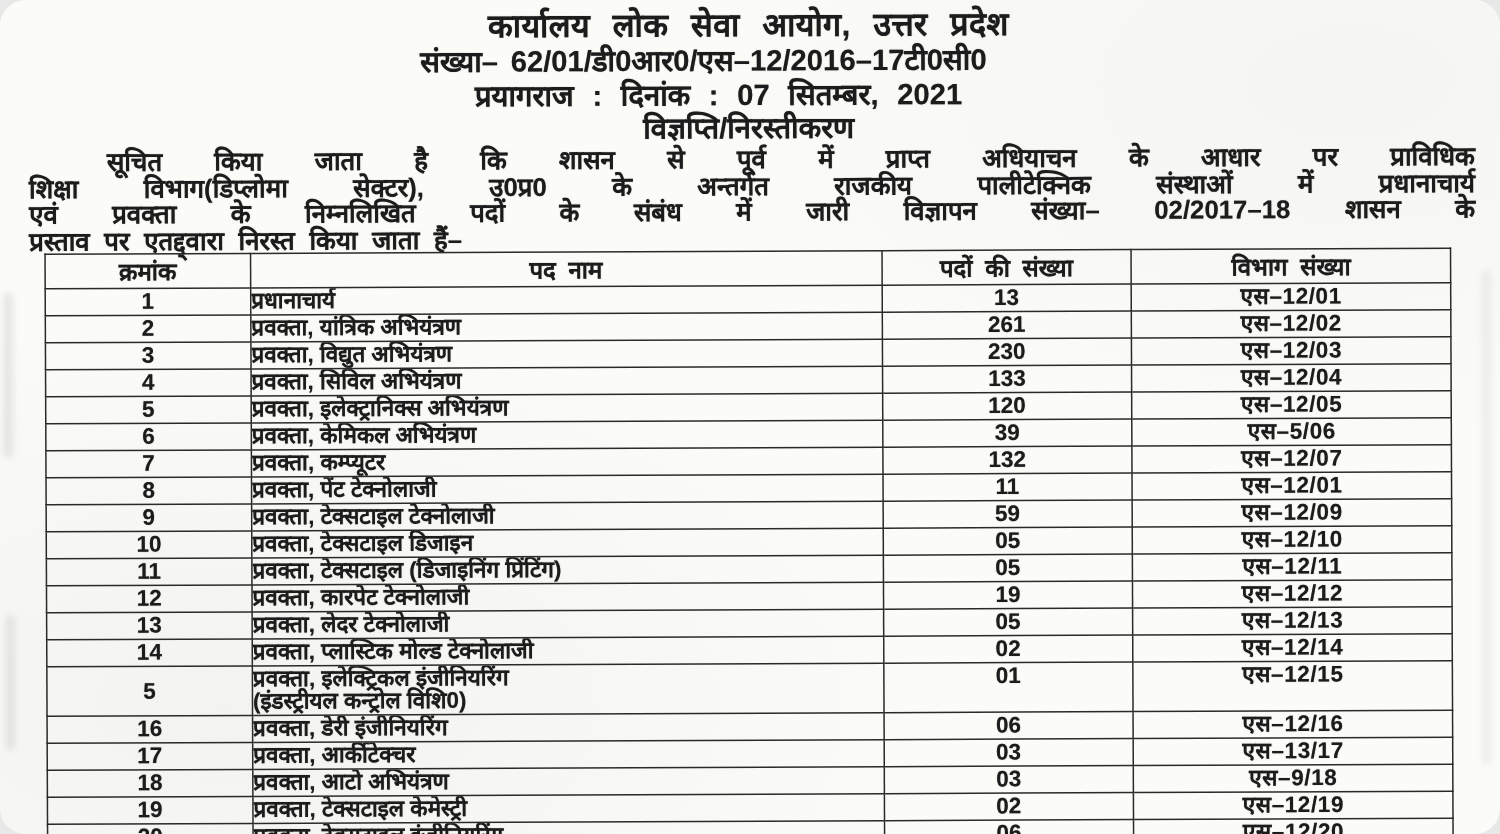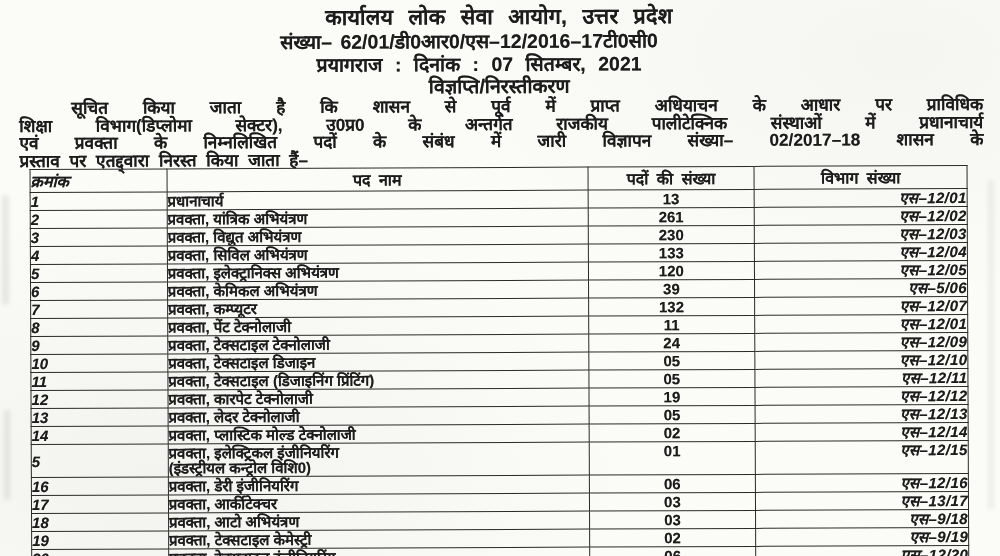--- a/index.html
+++ b/index.html
@@ -4,20 +4,21 @@
 <style>
   html,body{margin:0;padding:0;background:#e8e8e8;}
   .page{
     position:relative;
     width:1000px;height:556px;
     overflow:hidden;
     background:#fbfbf8;
     font-family:"Liberation Sans","DejaVu Sans",sans-serif;
     color:#1c1c1c;
     font-weight:700;
+    border-radius:17px;
   }
   .sheet{
     position:absolute; inset:0;
     transform:rotate(-0.25deg);
     text-shadow:0 0 0.6px rgba(25,25,25,0.55);
   }
   
   .hdr{ text-align:center; padding-top:5px; }
   .hdr-office { font-size:21.5px; line-height:25px; word-spacing:9px; letter-spacing:0.2px; }
   .hdr-number { font-size:19.5px; line-height:23px; word-spacing:3px; padding-right:60px; }
@@ -44,24 +45,24 @@
     border:1.6px solid #2a2a2a;
     padding:0;
     overflow:hidden;
   }
   .tbl th{ height:22px; font-size:16px; font-weight:700; word-spacing:4px; }
   .tbl td{ height:17px; font-size:15px; font-weight:700; line-height:15px; }
   col.w-sno  { width:14.6%; }
   col.w-post { width:44.9%; }
   col.w-count{ width:17.8%; }
   col.w-dept { width:22.7%; }
-  .c-sno  { text-align:left;font-style:italic; }
+  .c-sno  { text-align:center; }
   .c-post { text-align:left; padding-left:24px; }
   .c-count{ text-align:center; }
-  .c-dept { text-align:right; letter-spacing:0.4px;font-style:italic; }
+  .c-dept { text-align:center; letter-spacing:0.4px; }
   tr.tall td{ height:31px; }
   tr.tall .c-count, tr.tall .c-dept{ vertical-align:top; padding-top:1px; }
   .post-l2{ font-size:15px; line-height:15px; }
   
   .smudge{ position:absolute; background:rgba(110,110,110,0.14); filter:blur(2.2px); border-radius:3px; }
   .smudge.s1{ left:2px;  top:195px; width:7px;  height:110px; }
   .smudge.s2{ left:4px;  top:410px; width:6px;  height:90px;  }
   .smudge.s3{ left:988px; top:180px; width:6px; height:330px; background:rgba(120,120,120,0.10); }
   .grain{
     position:absolute; inset:0; pointer-events:none;
@@ -173,21 +174,21 @@
               <div>प्रवक्ता, पेंट टेक्नोलाजी</div>
             </td>
             <td class="c-count">11</td>
             <td class="c-dept">एस–12/01</td>
           </tr>
           <tr>
             <td class="c-sno">9</td>
             <td class="c-post">
               <div>प्रवक्ता, टेक्सटाइल टेक्नोलाजी</div>
             </td>
-            <td class="c-count">24</td>
+            <td class="c-count">59</td>
             <td class="c-dept">एस–12/09</td>
           </tr>
           <tr>
             <td class="c-sno">10</td>
             <td class="c-post">
               <div>प्रवक्ता, टेक्सटाइल डिजाइन</div>
             </td>
             <td class="c-count">05</td>
             <td class="c-dept">एस–12/10</td>
           </tr>
@@ -255,21 +256,21 @@
             </td>
             <td class="c-count">03</td>
             <td class="c-dept">एस–9/18</td>
           </tr>
           <tr>
             <td class="c-sno">19</td>
             <td class="c-post">
               <div>प्रवक्ता, टेक्सटाइल केमेस्ट्री</div>
             </td>
             <td class="c-count">02</td>
-            <td class="c-dept">एस–9/19</td>
+            <td class="c-dept">एस–12/19</td>
           </tr>
           <tr>
             <td class="c-sno">20</td>
             <td class="c-post">
               <div>प्रवक्ता, टेक्सटाइल इंजीनियरिंग</div>
             </td>
             <td class="c-count">06</td>
             <td class="c-dept">एस–12/20</td>
           </tr>
         </tbody>

